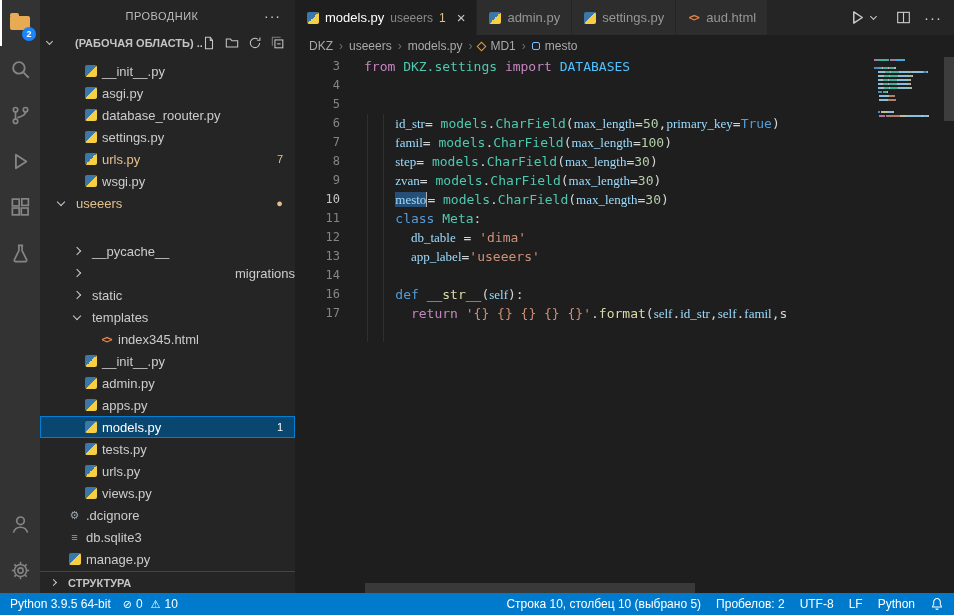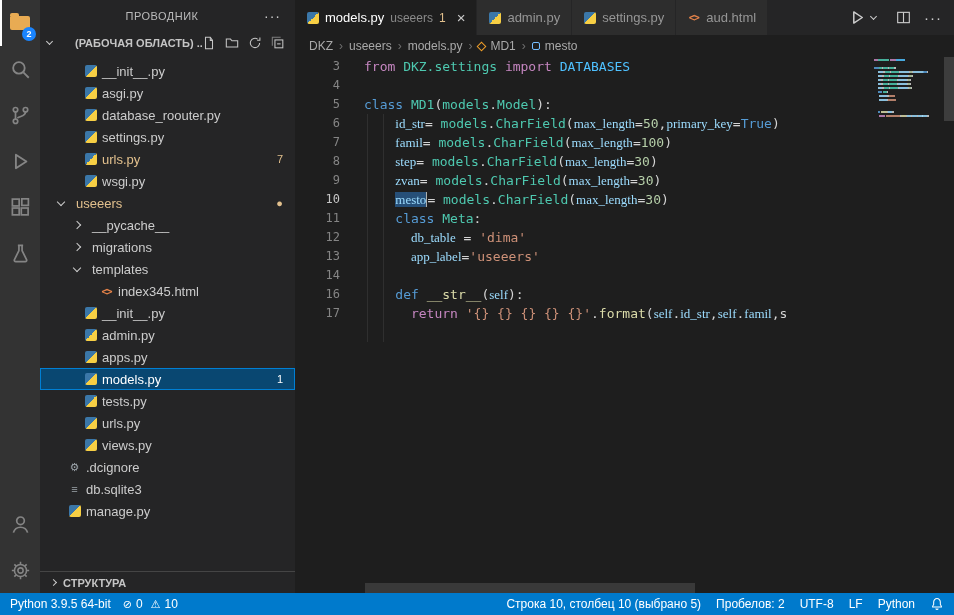--- a/index.html
+++ b/index.html
@@ -38,21 +38,21 @@
   .chev{width:6px;height:6px;border-right:1.4px solid #cccccc;border-bottom:1.4px solid #cccccc;transform:rotate(45deg);
     margin:-2px 7px 0 2px;flex:none;display:inline-block;}
   .chev.cright{transform:rotate(-45deg);margin:0 7px 0 2px;}
   .chev.small{width:5px;height:5px;}
   .ficon{width:13px;flex:none;display:flex;align-items:center;justify-content:center;}
   .py{width:12px;height:12px;border-radius:2px;background:linear-gradient(135deg,#3b77a8 50%,#f7cf44 50%);}
   .html-ic{color:#e8844a;font-weight:700;font-size:10px;letter-spacing:-1px;font-family:"DejaVu Sans Mono",monospace;}
   .misc-ic{color:#9da5ab;font-size:11px;}
   .outline-row{height:22px;flex:none;border-top:1px solid rgba(128,128,128,.35);display:flex;align-items:center;
     padding-left:9px;font-size:11px;font-weight:700;color:#c5c5c5;cursor:pointer;}
-  .outline-row .olabel{}
+  .outline-row .olabel{margin-left:5px;}
 
   
   .main{flex:1;display:flex;flex-direction:column;min-width:0;background:#1e1e1e;}
   .tabbar{height:35px;flex:none;background:#252526;display:flex;align-items:stretch;}
   .tab{display:flex;align-items:center;gap:6px;padding:0 11px;background:#2d2d2d;color:#969696;font-size:13px;
     border-right:1px solid #252526;cursor:pointer;}
   .tab.active{background:#1e1e1e;color:#ffffff;}
   .tab .dir{font-size:12px;color:#8a8a8a;}
   .tab .tabbadge{font-size:12px;color:var(--modified,#e2c08d);}
   .tab .close{margin-left:5px;color:#cccccc;font-size:15px;line-height:1;}
@@ -215,27 +215,31 @@
             <span class="ficon">
               <span class="py"></span>
             </span>
             <span class="tlabel">wsgi.py</span>
           </div>
           <div class="trow mod" style="padding-left: 16px;">
             <span class="chev"></span>
             <span class="tlabel">useeers</span>
             <span class="tbadge">●</span>
           </div>
+          <div class="trow" style="padding-left: 32px; margin-top: 26px;">
+            <span class="chev cright"></span>
+            <span class="tlabel">__pycache__</span>
+          </div>
+          <div class="trow" style="padding-left: 32px; justify-content: space-between;">
+            <span class="chev cright"></span>
+            <span class="tlabel">migrations</span>
+          </div>
           <div class="trow" style="padding-left: 32px;">
             <span class="chev cright"></span>
-            <span class="tlabel">__pycache__</span>
-          </div>
-          <div class="trow" style="padding-left: 32px;">
-            <span class="chev cright"></span>
-            <span class="tlabel">migrations</span>
+            <span class="tlabel">static</span>
           </div>
           <div class="trow" style="padding-left: 32px;">
             <span class="chev"></span>
             <span class="tlabel">templates</span>
           </div>
           <div class="trow" style="padding-left: 60px;">
             <span class="ficon html-ic">&lt;&gt;</span>
             <span class="tlabel">index345.html</span>
           </div>
           <div class="trow" style="padding-left: 44px;">
@@ -367,21 +371,21 @@
             <span class="sym-field"></span>
             <span>mesto</span>
           </span>
         </div>
       <div class="editor">
         <div class="guide" style="left:72px;top:57px;height:228px;"></div>
         <div class="guide" style="left:88px;top:57px;height:228px;"></div>
         <div id="code">
             <div class="codeline"><span class="ln">3</span><span class="ct"><span class="tok kw">from</span><span class="tok pun"> </span><span class="tok cls">DKZ.settings</span><span class="tok pun"> </span><span class="tok kw">import</span><span class="tok pun"> </span><span class="tok const">DATABASES</span></span></div>
             <div class="codeline"><span class="ln">4</span><span class="ct"></span></div>
-            <div class="codeline"><span class="ln">5</span><span class="ct"><span class="tok kwb">class</span><span class="tok pun"> </span><span class="tok cls">MD1</span><span class="tok pun">(</span><span class="tok cls">models</span><span class="tok pun">.</span><span class="tok cls">Model</span><span class="tok pun">):</span></span></div>
+            <div class="codeline"><span class="ln">5</span></div>
             <div class="codeline"><span class="ln">6</span><span class="ct"><span class="tok pun">    </span><span class="tok var">id_str</span><span class="tok pun">= </span><span class="tok cls">models</span><span class="tok pun">.</span><span class="tok cls">CharField</span><span class="tok pun">(</span><span class="tok var">max_length</span><span class="tok pun">=</span><span class="tok num">50</span><span class="tok pun">,</span><span class="tok var">primary_key</span><span class="tok pun">=</span><span class="tok kwb">True</span><span class="tok pun">)</span></span></div>
             <div class="codeline"><span class="ln">7</span><span class="ct"><span class="tok pun">    </span><span class="tok var">famil</span><span class="tok pun">= </span><span class="tok cls">models</span><span class="tok pun">.</span><span class="tok cls">CharField</span><span class="tok pun">(</span><span class="tok var">max_length</span><span class="tok pun">=</span><span class="tok num">100</span><span class="tok pun">)</span></span></div>
             <div class="codeline"><span class="ln">8</span><span class="ct"><span class="tok pun">    </span><span class="tok var">step</span><span class="tok pun">= </span><span class="tok cls">models</span><span class="tok pun">.</span><span class="tok cls">CharField</span><span class="tok pun">(</span><span class="tok var">max_length</span><span class="tok pun">=</span><span class="tok num">30</span><span class="tok pun">)</span></span></div>
             <div class="codeline"><span class="ln">9</span><span class="ct"><span class="tok pun">    </span><span class="tok var">zvan</span><span class="tok pun">= </span><span class="tok cls">models</span><span class="tok pun">.</span><span class="tok cls">CharField</span><span class="tok pun">(</span><span class="tok var">max_length</span><span class="tok pun">=</span><span class="tok num">30</span><span class="tok pun">)</span></span></div>
             <div class="codeline"><span class="ln lnact">10</span><span class="ct"><span class="tok pun">    </span><span class="tok var sel-tok">mesto</span><span class="caret"></span><span class="tok pun">= </span><span class="tok cls">models</span><span class="tok pun">.</span><span class="tok cls">CharField</span><span class="tok pun">(</span><span class="tok var">max_length</span><span class="tok pun">=</span><span class="tok num">30</span><span class="tok pun">)</span></span></div>
             <div class="codeline"><span class="ln">11</span><span class="ct"><span class="tok pun">    </span><span class="tok kwb">class</span><span class="tok pun"> </span><span class="tok cls">Meta</span><span class="tok pun">:</span></span></div>
             <div class="codeline"><span class="ln">12</span><span class="ct"><span class="tok pun">      </span><span class="tok var">db_table</span><span class="tok pun"> = </span><span class="tok str">'dima'</span></span></div>
             <div class="codeline"><span class="ln">13</span><span class="ct"><span class="tok pun">      </span><span class="tok var">app_label</span><span class="tok pun">=</span><span class="tok str">'useeers'</span></span></div>
             <div class="codeline"><span class="ln">14</span><span class="ct"></span></div>
             <div class="codeline"><span class="ln">16</span><span class="ct"><span class="tok pun">    </span><span class="tok kwb">def</span><span class="tok pun"> </span><span class="tok fn">__str__</span><span class="tok pun">(</span><span class="tok var">self</span><span class="tok pun">):</span></span></div>

